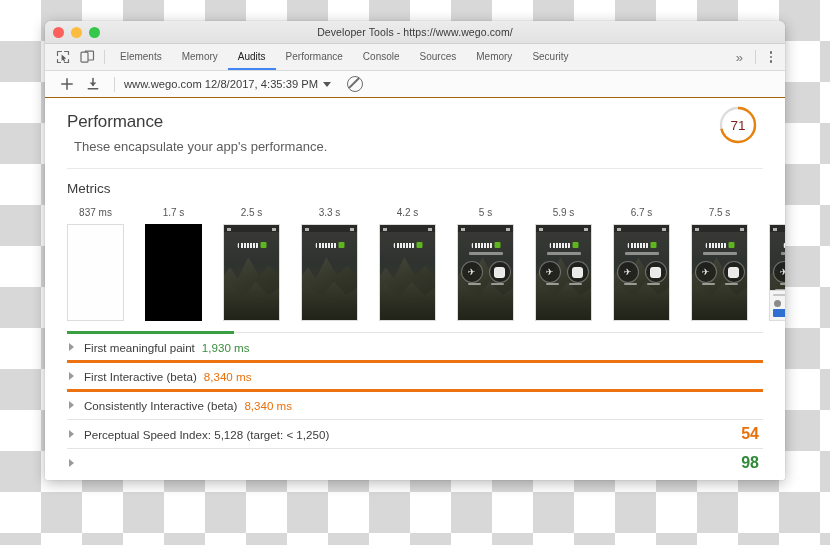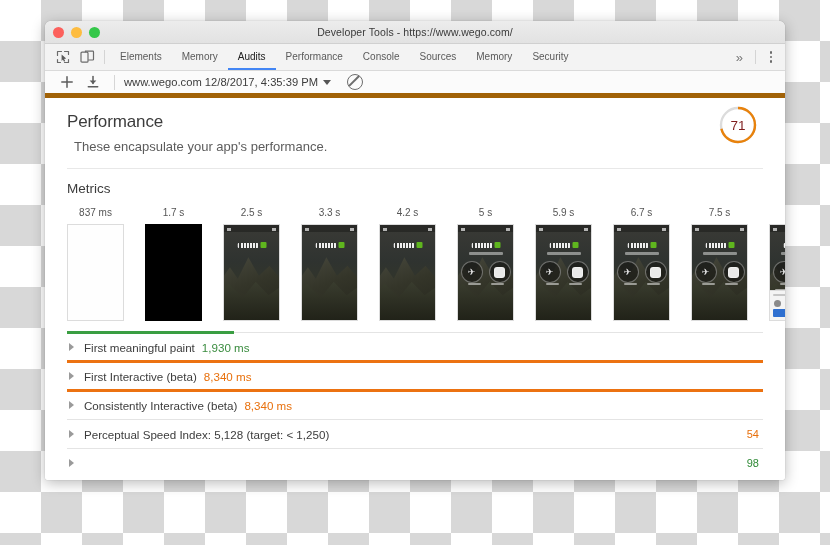--- a/index.html
+++ b/index.html
@@ -139,21 +139,21 @@
     border-radius: 50%;
     background: #6a6a6a;
     display: block;
   }
 
   
   .audit-toolbar {
     height: 27px;
     flex: 0 0 27px;
     background: #fbfbfb;
-    border-bottom: 5px solid #a16207;
+    border-bottom: 1px solid #a16207;
     display: flex;
     align-items: center;
     padding-left: 10px;
     box-sizing: border-box;
     gap: 2px;
   }
   .at-btn {
     width: 24px;
     height: 22px;
     display: flex;
@@ -467,22 +467,22 @@
     flex: 0 0 auto;
     display: block;
   }
   .m-label { white-space: nowrap; }
   .m-value {
     margin-left: 7px;
     white-space: nowrap;
   }
   .m-score {
     margin-left: auto;
-    font-size: 11px;
-    font-weight: normal;
+    font-size: 16px;
+    font-weight: bold;
     padding-right: 4px;
   }
   .plain-row {
     border-top: 1px solid #e4e4e4;
   }
   .val-green  { color: #3a8c3f; }
   .val-orange { color: #e8700c; }
   .sc-orange  { color: #e8700c; }
   .sc-green   { color: #2f8a36; }
   .bar-green  { background: #3a9e42; }

